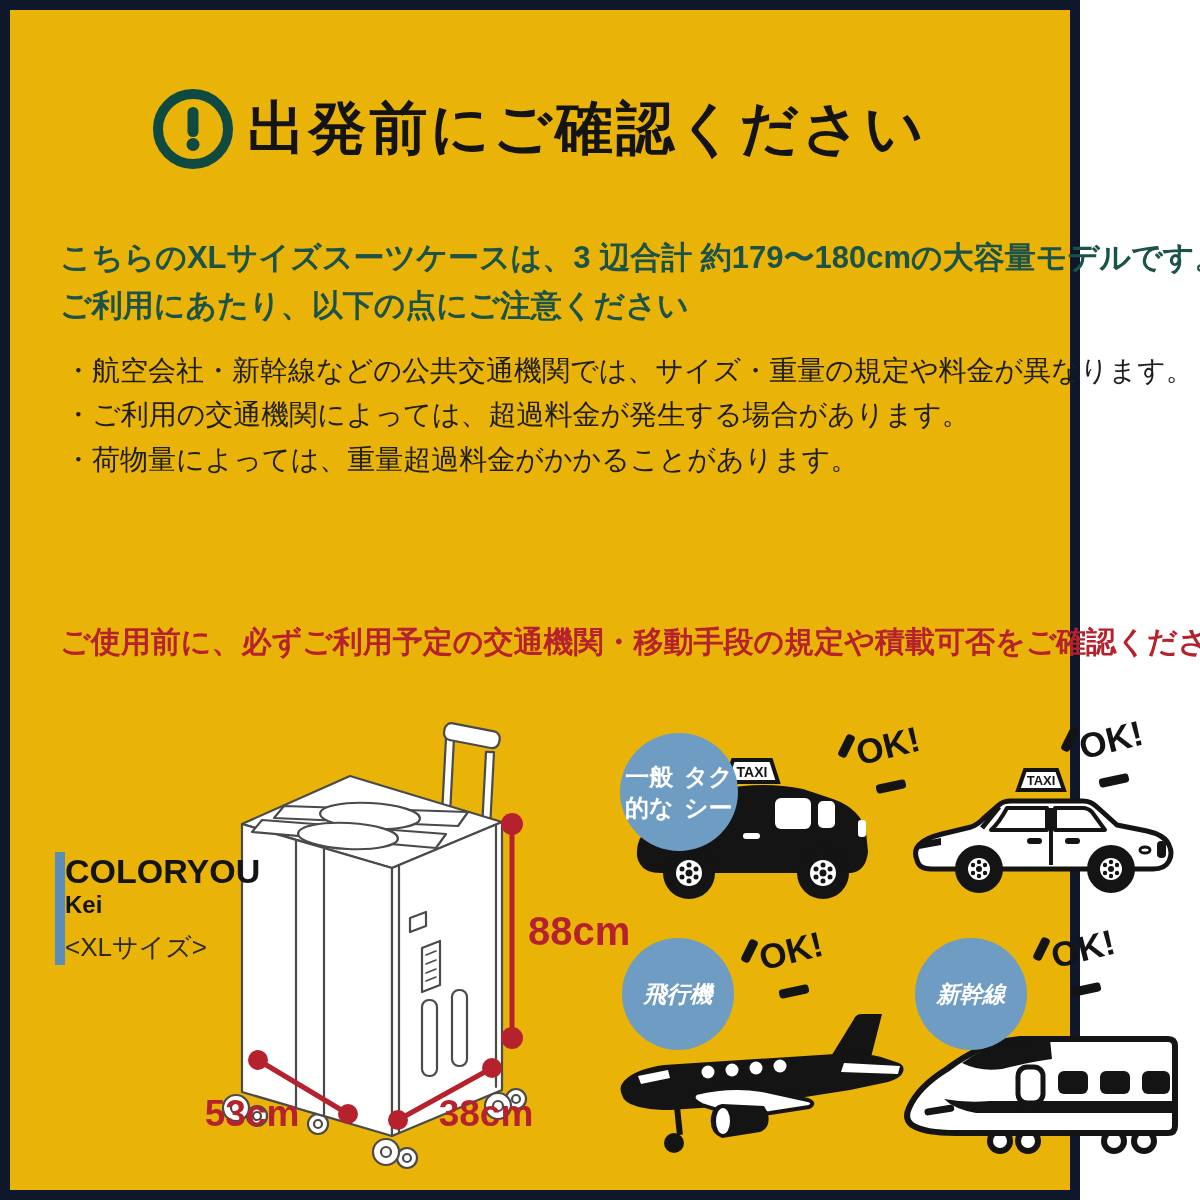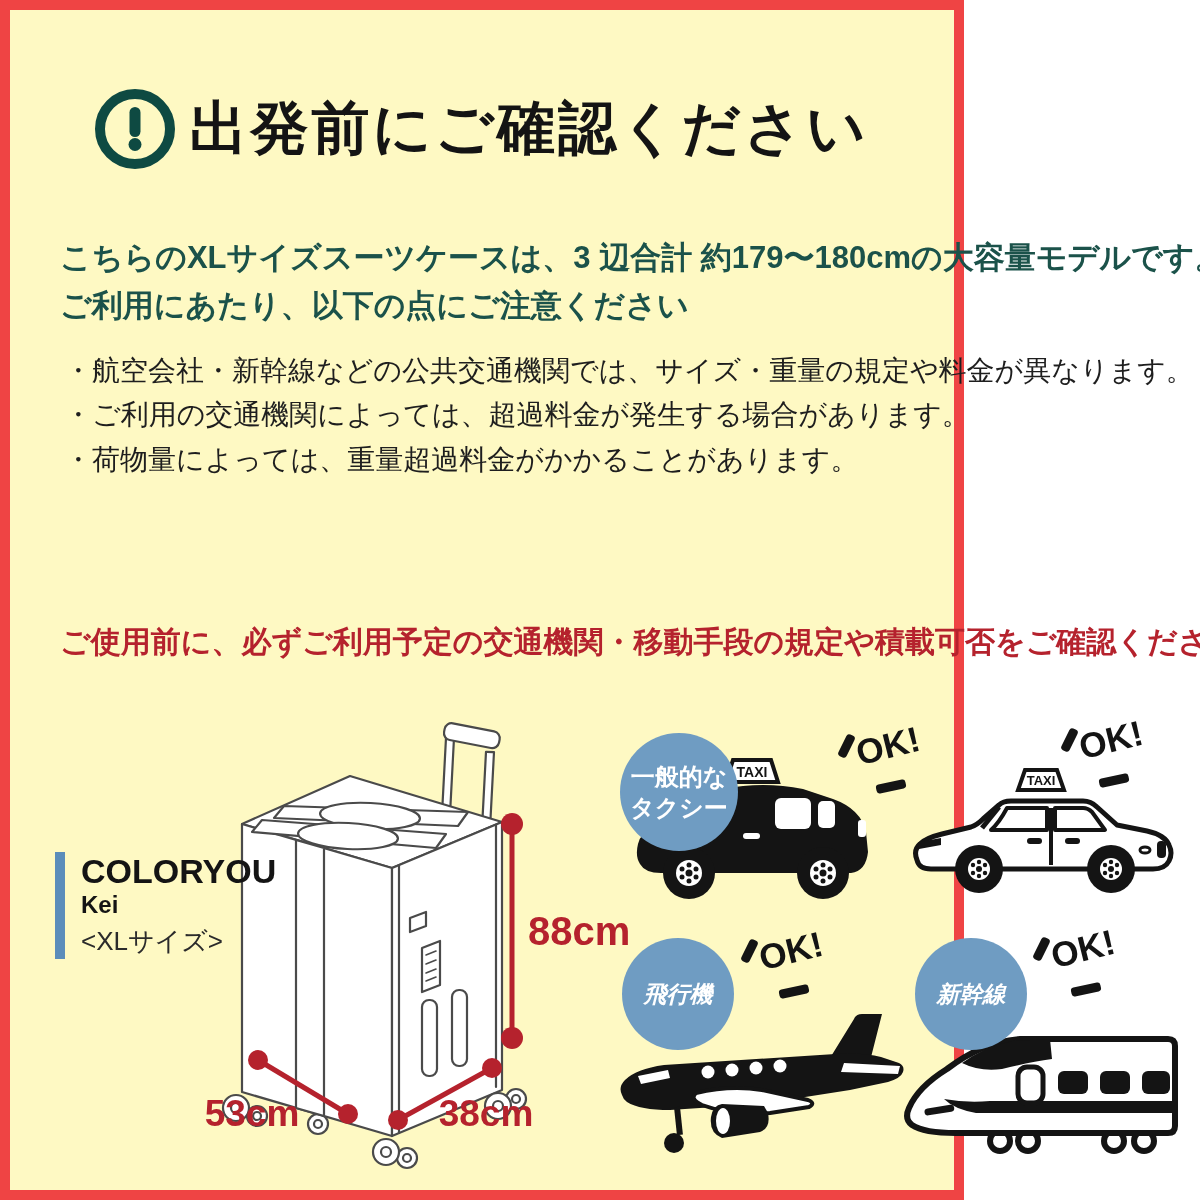--- a/index.html
+++ b/index.html
@@ -1,19 +1,19 @@
 <!DOCTYPE html>
 <html><head>
 <meta charset="utf-8">
 <style>
   html,body{margin:0;padding:0;background:#ffffff;}
   body{width:1200px;height:1200px;overflow:hidden;
        font-family:"Liberation Sans","DejaVu Sans",sans-serif;}
-  .frame{position:relative;width:964px;height:1200px;box-sizing:border-box;
-         border:10px solid #ef4444;background:#fef9c3;}
+  .frame{position:relative;width:1080px;height:1200px;box-sizing:border-box;
+         border:10px solid #0f172a;background:#eab308;}
 
   
   .title-row{position:absolute;top:74px;left:0;right:0;height:90px;
              display:flex;align-items:center;justify-content:center;gap:14px;}
   .alert-icon{width:80px;height:80px;border:10px solid #0e4a42;border-radius:50%;
               position:relative;flex:0 0 auto;box-sizing:border-box;}
   .alert-bar{position:absolute;left:50%;top:8px;transform:translateX(-50%);
              width:11px;height:30px;background:#0e4a42;border-radius:6px;}
   .alert-dot{position:absolute;left:50%;bottom:8px;transform:translateX(-50%);
              width:13px;height:13px;background:#0e4a42;border-radius:50%;}
@@ -30,32 +30,32 @@
          list-style:none;font-size:28px;font-weight:500;color:#1e1e1e;}
   .notes li{padding-left:1em;text-indent:-1em;white-space:pre;line-height:1.48;
             margin:0 0 3px 0;}
 
   
   .warning{position:absolute;left:50px;top:612px;width:1120px;color:#b5222d;
            font-size:30px;font-weight:800;white-space:nowrap;}
 
   
   .product-label{position:absolute;left:45px;top:842px;border-left:10px solid #5b8dba;
-                 padding-left:16px;z-index:3;}
+                 z-index:3;}
   .product-brand{font-size:34px;font-weight:800;color:#141414;line-height:1.15;}
   .product-model{font-size:24px;font-weight:700;color:#141414;line-height:1.15;}
-  .product-size{font-size:26px;font-weight:400;color:#2b2b2b;margin-top:5px;}
+  .product-size{font-size:26px;font-weight:400;color:#2b2b2b;margin-top:11px;}
 
   
   .suitcase-wrap{position:absolute;left:190px;top:698px;width:430px;height:462px;z-index:2;}
 
   
   .vehicle{position:absolute;}
   .badge{position:absolute;border-radius:50%;background:#6f9cc2;color:#ffffff;
-         display:flex;flex-direction:column;align-items:center;justify-content:center;
+         display:flex;flex-direction:row;align-items:center;justify-content:center;
          text-align:center;font-weight:700;z-index:4;}
   .badge-2line{width:118px;height:118px;font-size:24px;line-height:1.3;}
   .badge-1line{width:112px;height:112px;font-size:23px;font-style:italic;}
   .ok-mark{position:absolute;width:92px;height:78px;z-index:4;}
   .ok-tick{position:absolute;left:2px;top:10px;width:9px;height:24px;background:#141414;
            border-radius:3px;transform:rotate(26deg);}
   .ok-text{position:absolute;left:16px;top:2px;font-size:35px;font-weight:800;
            color:#141414;transform:rotate(-14deg);white-space:nowrap;}
   .ok-dash{position:absolute;left:36px;top:58px;width:30px;height:9px;background:#141414;
            border-radius:3px;transform:rotate(-12deg);}

